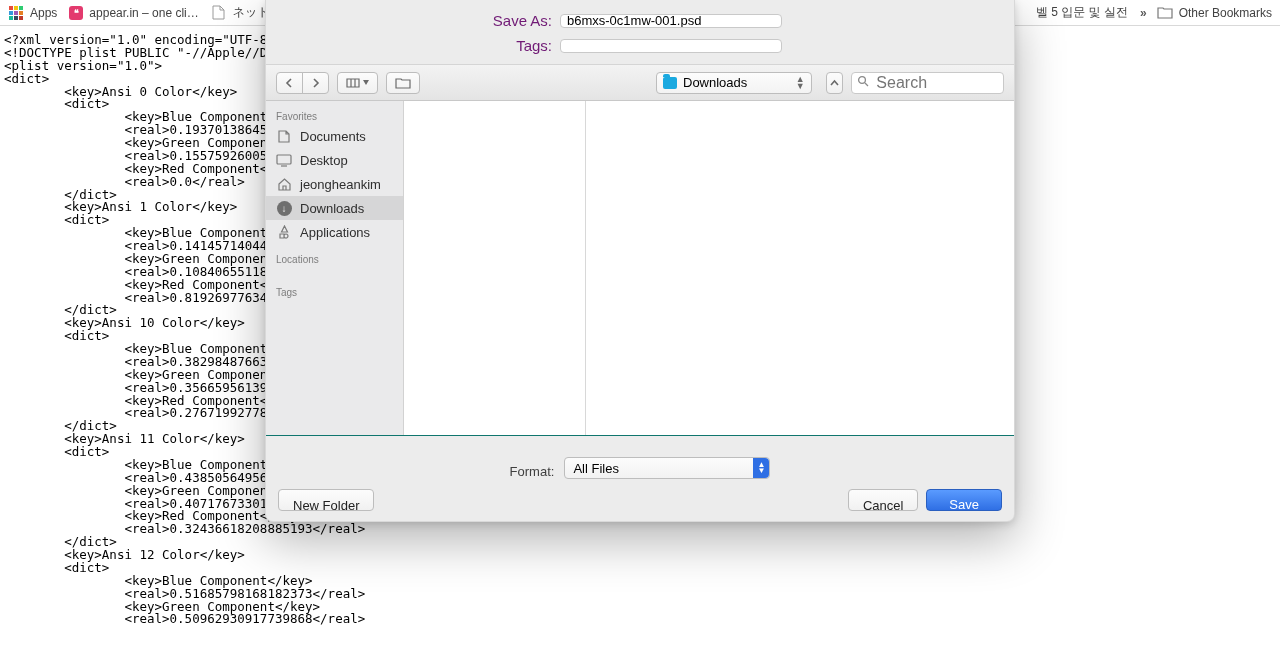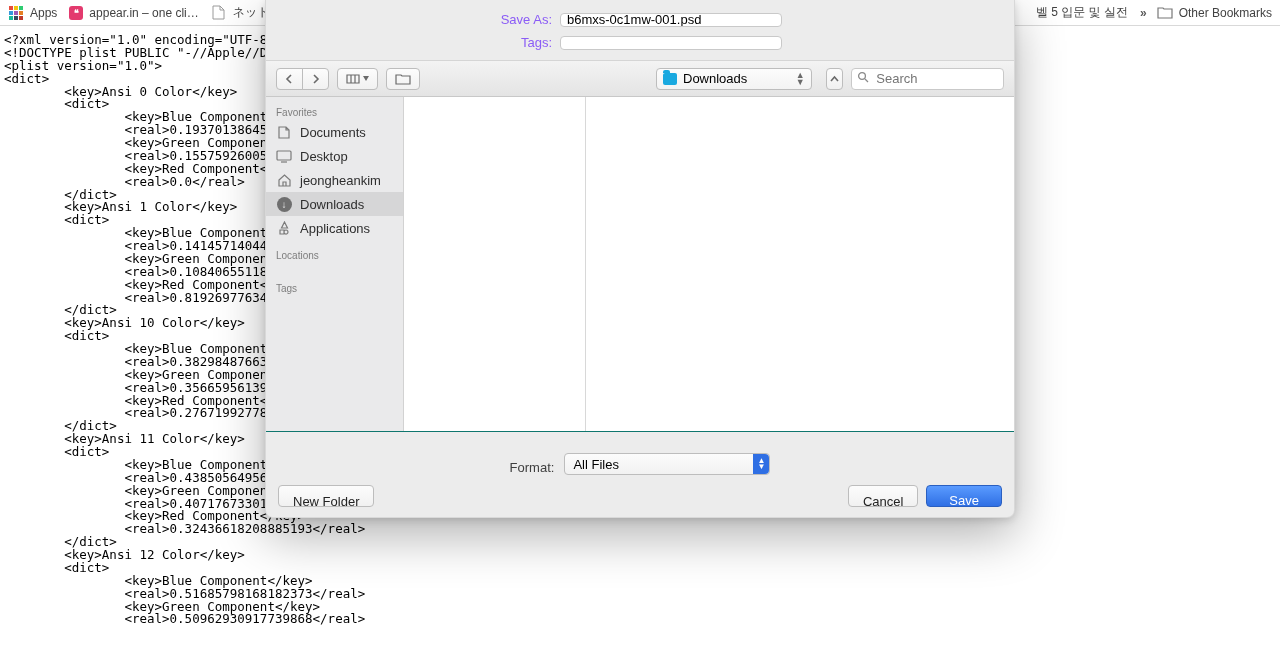--- a/index.html
+++ b/index.html
@@ -75,21 +75,21 @@
     flex-direction: column;
   }
 
   .dlg-top {
     padding: 12px 16px 10px;
     display: flex;
     flex-direction: column;
     gap: 8px;
   }
   .form-row { display:flex; align-items:center; gap: 8px; }
-  .form-label { width: 270px; text-align: right; color: #8b5cf6; font-size: 13px; }
+  .form-label { width: 270px; text-align: right; color: #701a75; font-size: 15px; }
   .text-input {
     width: 222px;
     height: 14px;
     background:#fff;
     border:1px solid #c9c9c9;
     border-radius:4px;
     padding: 0 6px;
     font-size:13px;
     outline:none;
   }
@@ -140,21 +140,21 @@
   .dl-folder-ic::before { content:""; position:absolute; top:-3px; left:0; width:7px; height:3px; background:#1aa9e0; border-radius:2px 2px 0 0; }
   .popup-arrows { margin-left:auto; color:#6a6a6a; font-size:9px; line-height:7px; display:flex; flex-direction:column; }
   .collapse-btn { margin-left:6px; height:22px; width:22px; padding:0; }
   .search-wrap { margin-left:auto; width:196px; position:relative; }
   .search-input {
     width:100%; height:22px;
     border-radius:4px;
     border:1px solid #c9c9c9;
     background:#fff;
     padding: 2px 6px 2px 24px;
-    font-size:13px;
+    font-size:16px;
   }
   .search-wrap .mag {
     position:absolute; left:6px; top:3px; color:#8a8a8a; font-size:12px;
   }
 
   .dlg-body {
     display:flex;
     height: 334px;
     background:#fff;
   }

